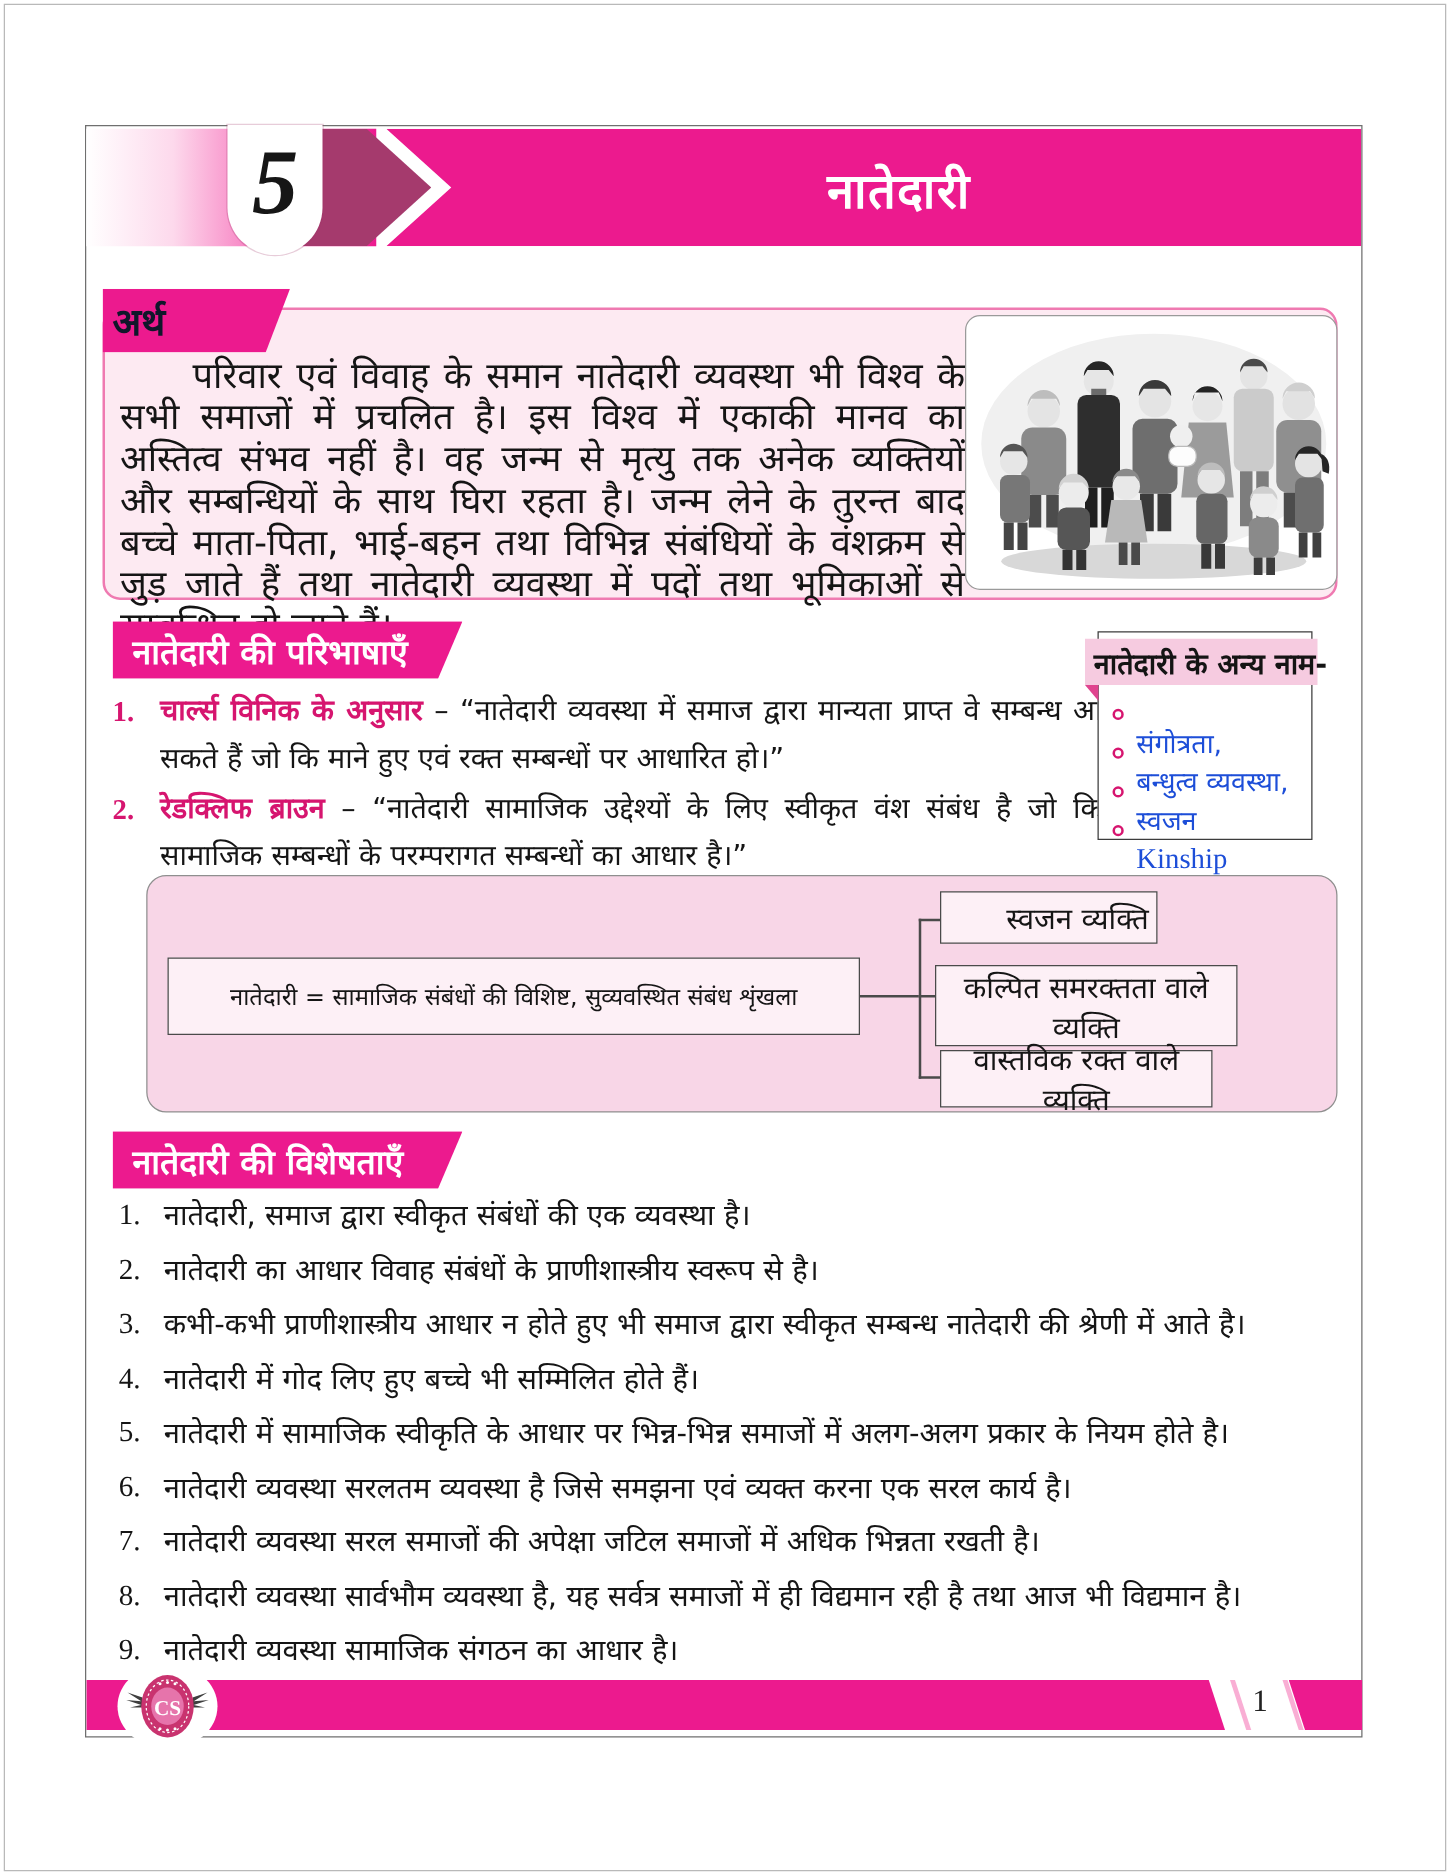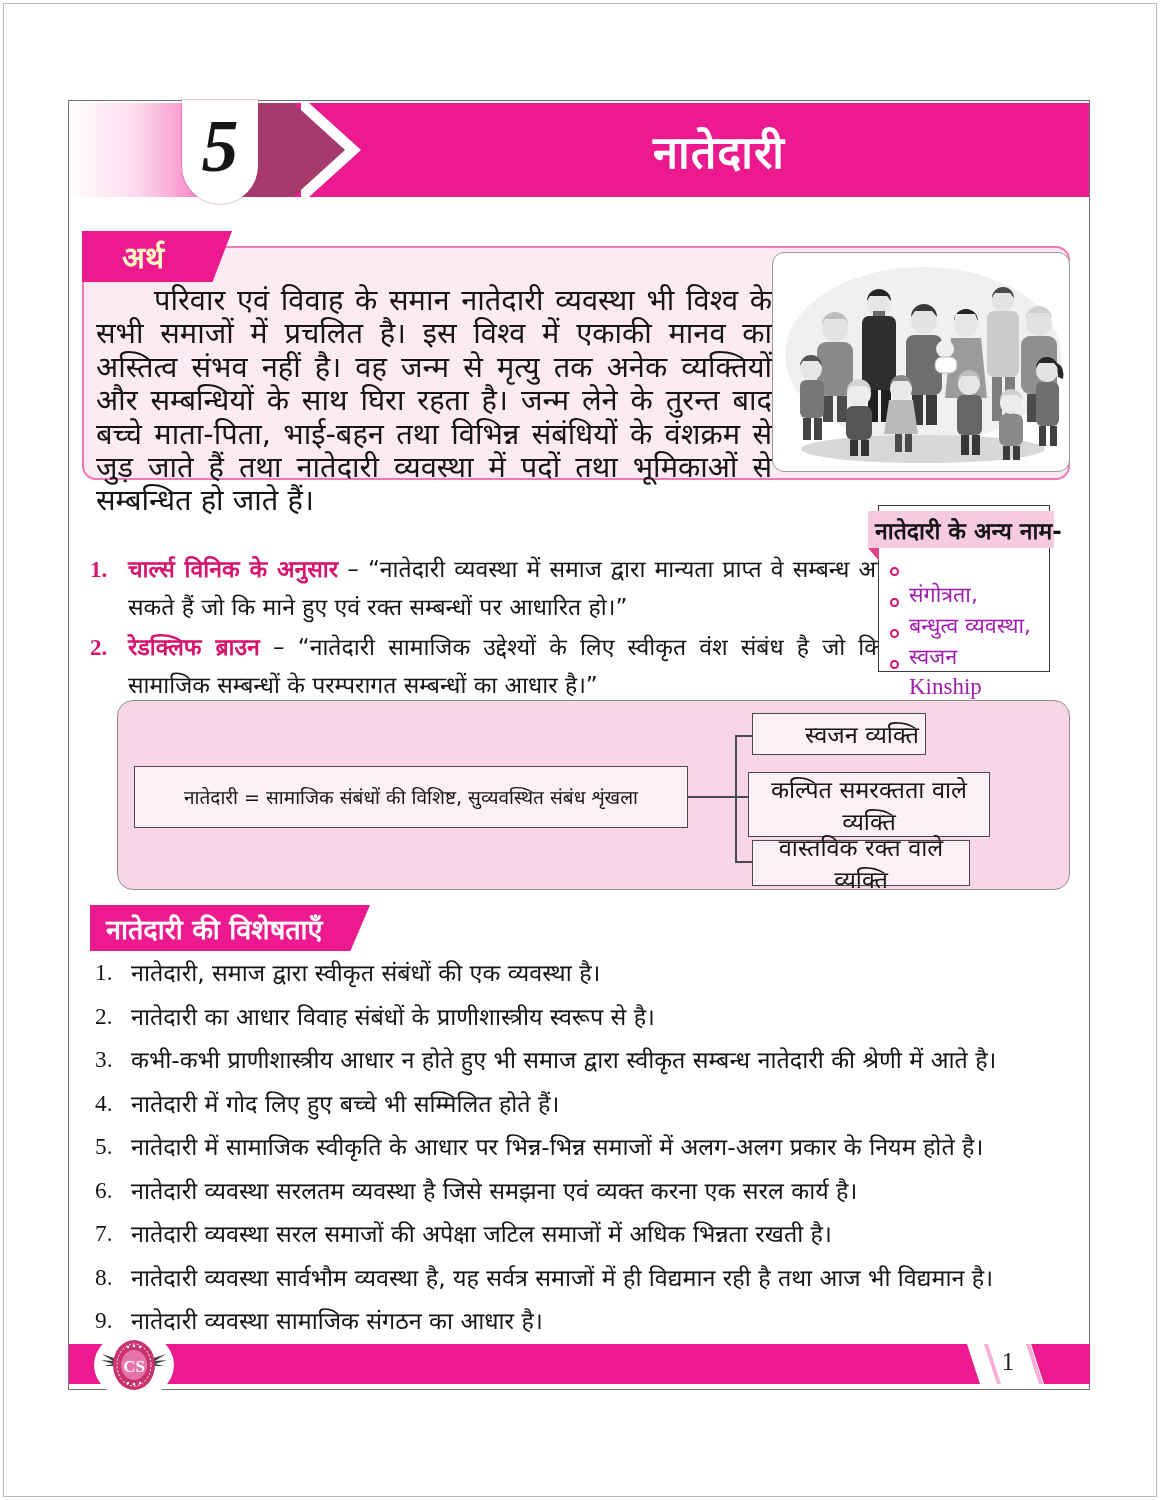--- a/index.html
+++ b/index.html
@@ -17,28 +17,28 @@
     background:linear-gradient(90deg,#ffffff 0%,#fdd9ec 30%,#f672bb 62%,#ec1a8e 100%); }
   .hdr-arrow { position:absolute; left:161px; top:0; width:115px; height:94px; background:#a53a6d;
     clip-path:polygon(0 0,55% 0,100% 50%,55% 100%,0 100%); }
   .hdr-badge { position:absolute; left:113px; top:-3px; width:76px; height:104px; background:#fff;
     border-radius:0 0 38px 38px; display:flex; align-items:flex-start; justify-content:center;
     box-shadow:0 0 0 1px rgba(160,50,105,.25); }
   .hdr-badge span { font-family:"Liberation Serif", serif; font-weight:700; font-style:italic;
     font-size:74px; line-height:92px; color:#161616; }
   .hdr-bar { position:absolute; left:240px; top:0; width:780px; height:94px; background:#ec1a8e;
     clip-path:polygon(0 0,100% 0,100% 100%,0 100%,52px 50%); display:flex; align-items:center; justify-content:center; }
-  .hdr-title { color:#fff; font-size:45px; font-weight:700; letter-spacing:1px; padding-left:40px; }
+  .hdr-title { color:#fff; font-size:39px; font-weight:700; letter-spacing:1px; padding-left:40px; }
 
   
   .mean-box { position:absolute; left:82px; top:246px; width:988px; height:234px;
     background:#fdeaf2; border:2px solid #ef7ab1; border-radius:14px; }
   .mean-tab { position:absolute; left:82px; top:231px; width:150px; height:51px; background:#ec1a8e;
     clip-path:polygon(0 0,100% 0,87% 100%,0 100%); display:flex; align-items:center; z-index:2; }
-  .mean-tab span { color:#fef9c3; font-size:30px; font-weight:700; padding-left:40px; }
+  .mean-tab span { color:#0f172a; font-size:30px; font-weight:700; padding-left:8px; }
   .mean-par { position:absolute; left:96px; top:284px; width:676px; font-size:29px; line-height:33.4px;
     color:#151515; text-align:justify; text-indent:58px; }
   .fam-box { position:absolute; left:772px; top:252px; width:298px; height:220px; background:#fff;
     border:1.5px solid #9a9a9a; border-radius:12px; overflow:hidden; }
 
   
   .sec-hdr { position:absolute; height:46px; background:#ec1a8e;
     clip-path:polygon(0 0,100% 0,93% 100%,0 100%); display:flex; align-items:center; }
   .sec-hdr span { color:#fff; font-size:27px; font-weight:700; padding-left:16px; }
 
@@ -53,21 +53,21 @@
   .names-box { position:absolute; left:878px; top:505px; width:172px; height:167px;
     background:#fff; border:1.5px solid #3c3c3c; }
   .names-band { position:absolute; left:868px; top:511px; width:186px; height:37px; background:#f6cbe0;
     display:flex; align-items:center; z-index:2; }
   .names-band span { font-size:23px; font-weight:700; color:#141414; padding-left:7px; white-space:nowrap; }
   .names-fold { position:absolute; left:868px; top:548px; width:11px; height:13px; background:#e0448f;
     clip-path:polygon(0 0,100% 0,100% 100%); z-index:2; }
   .names-items { position:absolute; left:890px; top:556px; width:158px; }
   .name-row { display:flex; align-items:center; height:31px; }
   .name-bullet { width:9px; height:9px; border:2.5px solid #d6156f; border-radius:50%; margin-right:10px; flex:none; }
-  .name-label { font-size:21.5px; color:#a21caf; white-space:nowrap;margin-top:44px; }
+  .name-label { font-size:21.5px; color:#1d4ed8; white-space:nowrap;margin-top:44px; }
   .name-label.latin { font-family:"Liberation Serif", serif; font-size:23px; }
 
   
   .diag { position:absolute; left:117px; top:700px; width:953px; height:190px;
     background:#f8d6e7; border:1px solid #8f8f8f; border-radius:16px; }
   .diag-box { position:absolute; background:#fdf0f6; border:1.5px solid #4a4a4a;
     display:flex; align-items:center; justify-content:center; font-size:23.5px; color:#151515; text-align:center; }
   .dg-formula { left:134px; top:766px; width:554px; height:62px; font-size:19px; }
   .dg-b1 { left:752px; top:713px; width:174px; height:42px;padding-left:46px; }
   .dg-b2 { left:748px; top:772px; width:242px; height:65px; }
@@ -208,20 +208,23 @@
         <circle cx="274" cy="118" r="11" fill="#e4e4e4"></circle>
           <path d="M263 115 a11 11 0 0 1 22 0 l-4 -5 -15 0 z" fill="#262626"></path>
         <path d="M284 110 q8 4 6 16 l-5 -2 z" fill="#262626"></path>
         <rect x="263" y="129" width="23" height="44" rx="6" fill="#6f6f6f"></rect>
         <rect x="266" y="173" width="7" height="20" fill="#404040"></rect>
           <rect x="277" y="173" width="7" height="20" fill="#404040"></rect>
       </g>
     </svg>
   </div>
 
+  <div class="sec-hdr" style="left:90px; top:497px; width:280px;">
+    <span>नातेदारी की परिभाषाएँ</span>
+  </div>
   <div class="defs">
     <div class="def-item">
       <span class="def-num">1.</span><span class="def-author">चार्ल्स विनिक के अनुसार</span><span> – “नातेदारी व्यवस्था में समाज द्वारा मान्यता प्राप्त वे सम्बन्ध आ सकते हैं जो कि माने हुए एवं रक्त सम्बन्धों पर आधारित हो।”</span>
     </div>
     <div class="def-item">
       <span class="def-num">2.</span><span class="def-author">रेडक्लिफ ब्राउन</span><span> – “नातेदारी सामाजिक उद्देश्यों के लिए स्वीकृत वंश संबंध है जो कि सामाजिक सम्बन्धों के परम्परागत सम्बन्धों का आधार है।”</span>
     </div>
   </div>
 
   <div class="names-box"></div>

